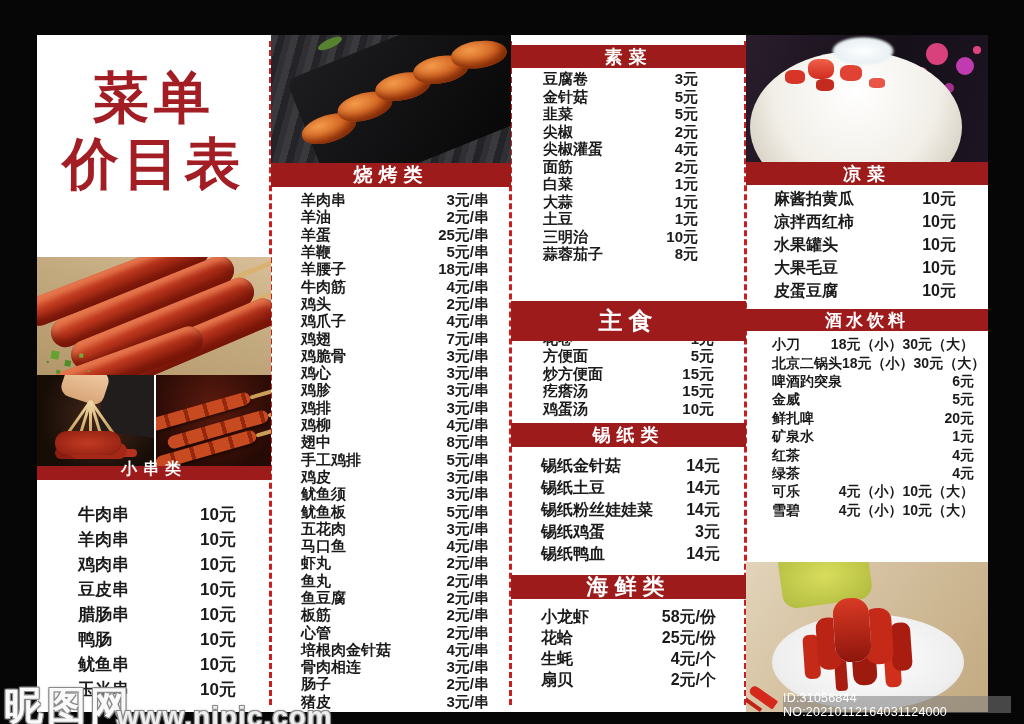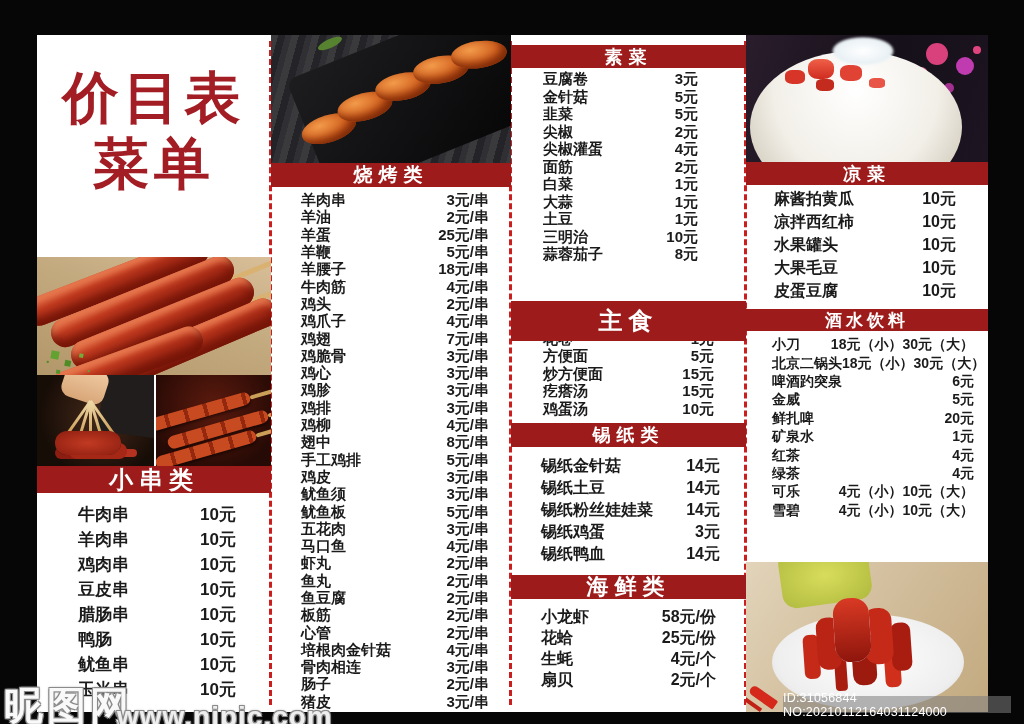--- a/index.html
+++ b/index.html
@@ -133,22 +133,22 @@
 <body>
 
 <div class="page">
 
   <div class="divider d1"></div>
   <div class="divider d2"></div>
   <div class="divider d3"></div>
 
   <div class="col col1">
     <div class="page-title">
+      <div>菜单</div>
       <div>价目表</div>
-      <div>菜单</div>
     </div>
 
     <div class="photo photo-sausage">
       <i class="stick st1"></i>
       <i class="stick st2"></i>
       <i class="stick st3"></i>
       <i class="sausage s1"></i>
       <i class="sausage s2"></i>
       <i class="sausage s3"></i>
       <i class="sausage s4"></i>
@@ -166,21 +166,21 @@
       <i class="fstick f5"></i>
       <i class="meatpile"></i>
     </div>
 
     <div class="photo photo-skewer">
       <i class="sk k1"></i>
       <i class="sk k2"></i>
       <i class="sk k3"></i>
     </div>
 
-    <div class="hdr" style="top:431px;height:27px;font-size:24px;">
+    <div class="hdr" style="top:431px;height:14px;font-size:16px;align-items:flex-end;">
       <span>小串类</span>
     </div>
     <div class="list" style="top:467px;padding-left:13px;--rh:25px;--fs:17px;--pl:28px;--pr:48px;">
         <div class="row">
           <span class="iname">牛肉串</span>
           <span class="iprice">10元</span>
         </div>
         <div class="row">
           <span class="iname">羊肉串</span>
           <span class="iprice">10元</span>

